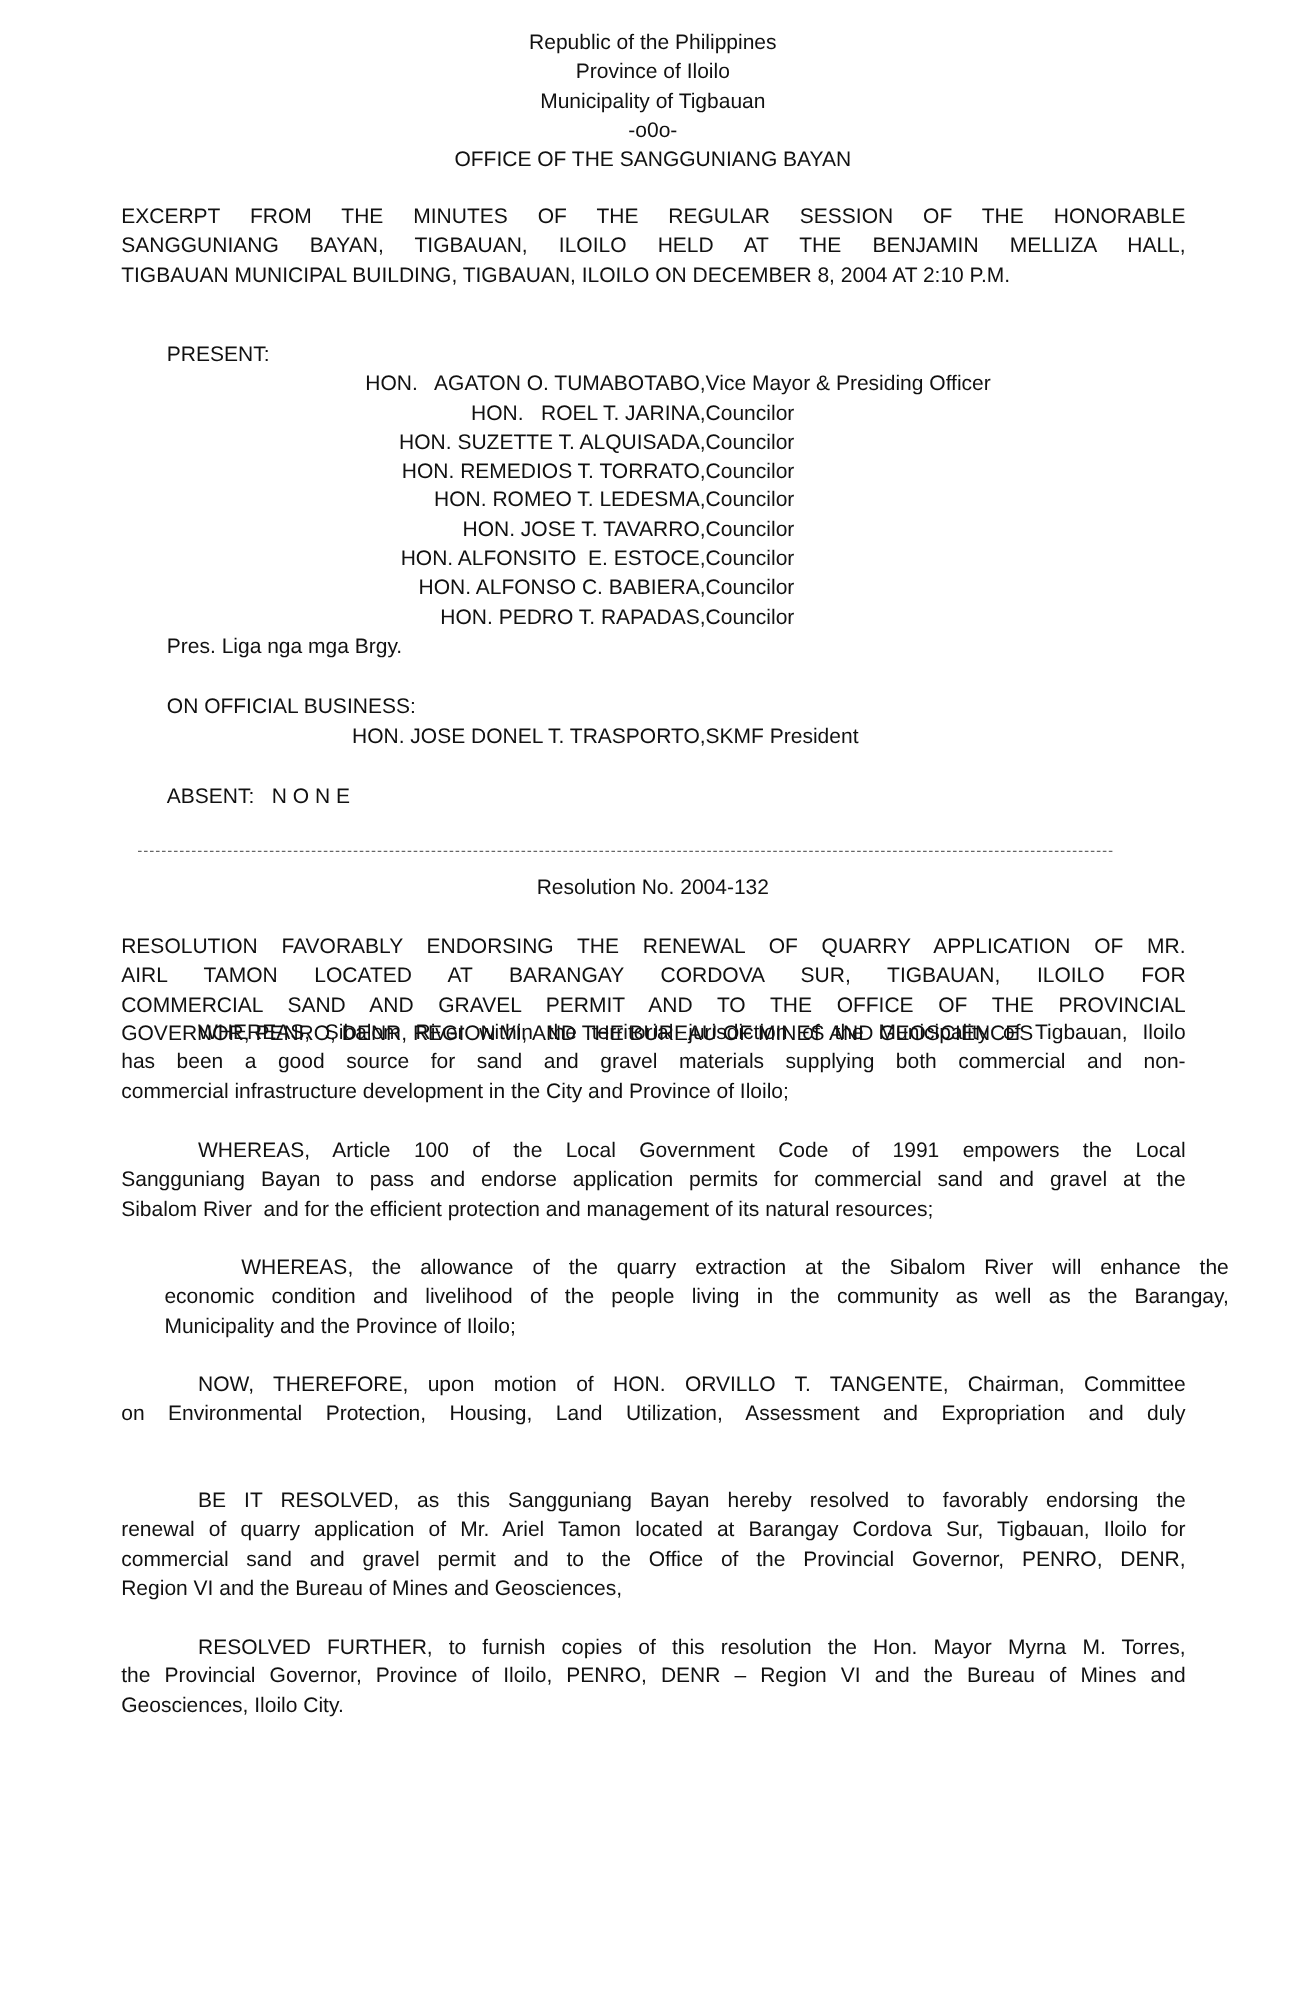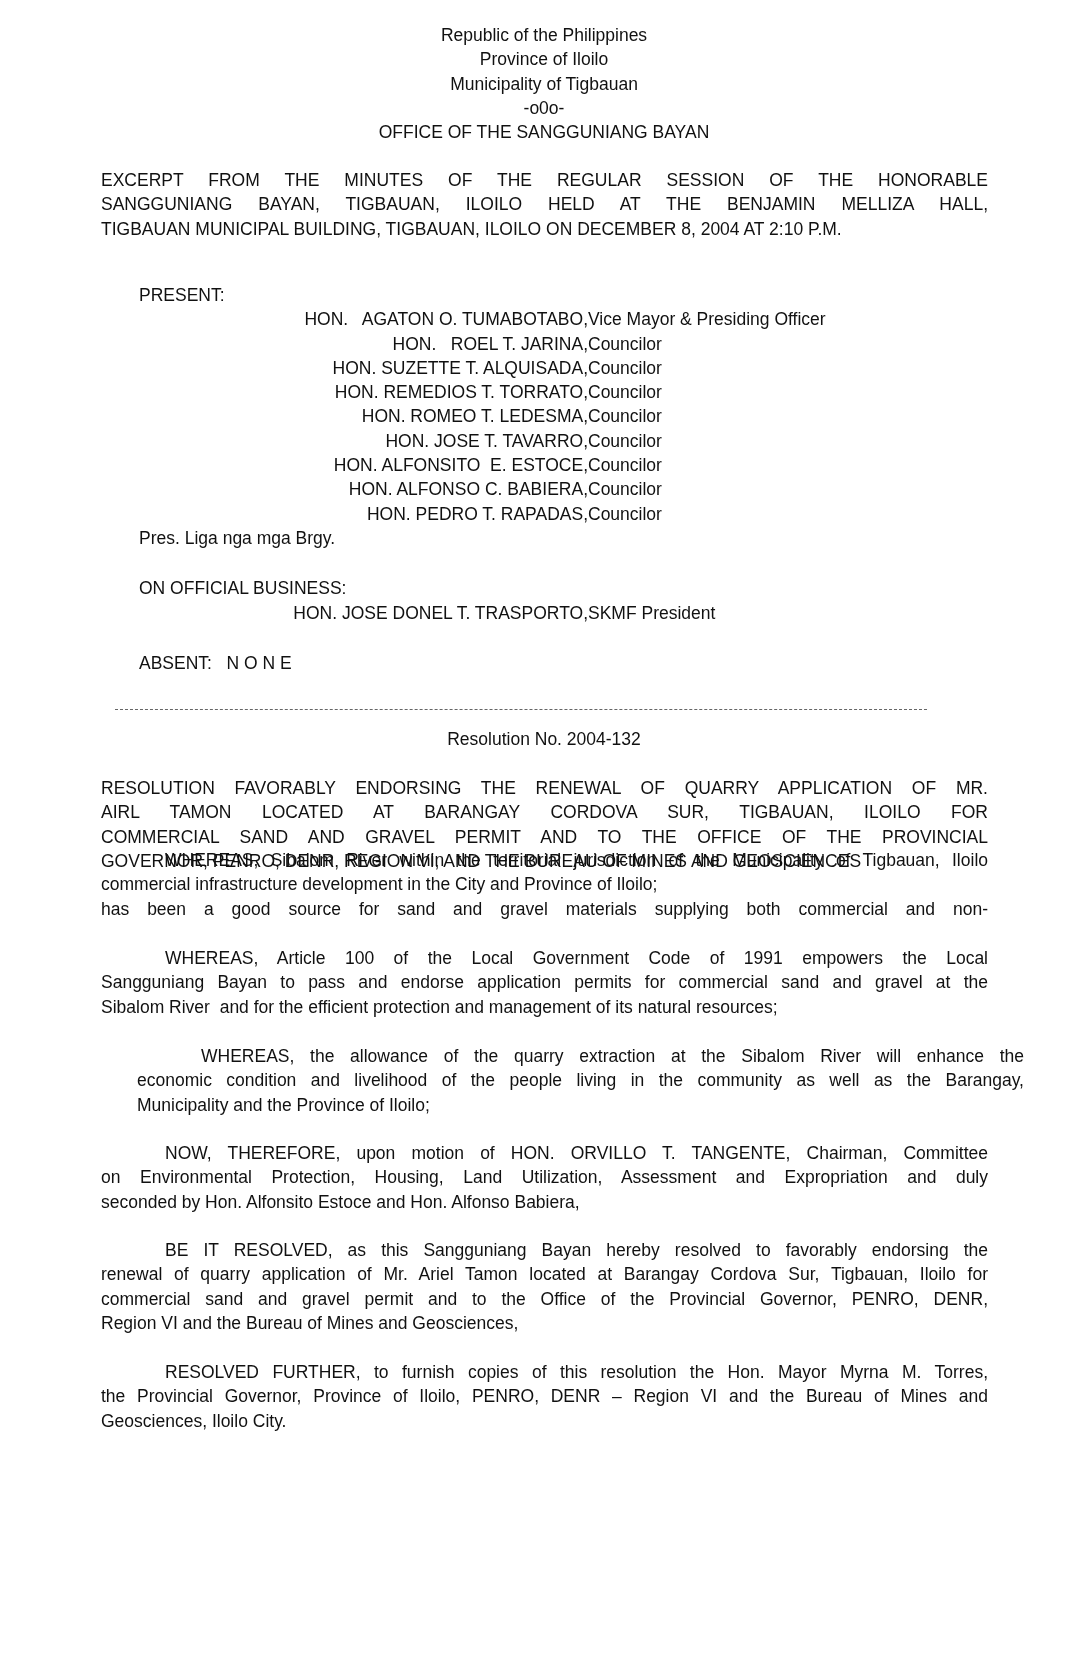--- a/index.html
+++ b/index.html
@@ -172,24 +172,24 @@
     <div class="ln" style="height:24.3px">
         <span style="white-space: normal; display: block; text-align: justify; text-align-last: justify;">COMMERCIAL SAND AND GRAVEL PERMIT AND TO THE OFFICE OF THE PROVINCIAL</span>
       </div>
     <div class="ln last" style="height:24.3px"><span style="white-space: pre;">GOVERNOR, PENRO, DENR, REGION VI, AND THE BUREAU OF MINES AND GEOSCIENCES</span></div>
   </div>
 
   <div class="body para" style="top:848px; line-height:24.3px;">
     <div class="ln indent" style="height:24.3px">
         <span style="white-space: normal; display: block; text-align: justify; text-align-last: justify;">WHEREAS, Sibalom River within the territorial jurisdiction of the Municipality of Tigbauan, Iloilo</span>
       </div>
+    <div class="ln" style="height:24.3px">
+        <span style="white-space: normal; display: block; text-align: justify; text-align-last: justify;">has been a good source for sand and gravel materials supplying both commercial and non-</span>
+      </div>
     <div class="ln last" style="height:24.3px"><span style="white-space: pre;">commercial infrastructure development in the City and Province of Iloilo;</span></div>
-    <div class="ln" style="height:24.3px">
-        <span style="white-space: normal; display: block; text-align: justify; text-align-last: justify;">has been a good source for sand and gravel materials supplying both commercial and non-</span>
-      </div>
   </div>
 
   <div class="body para" style="top:946px; line-height:24.3px;">
     <div class="ln indent" style="height:24.3px">
         <span style="white-space: normal; display: block; text-align: justify; text-align-last: justify;">WHEREAS,  Article 100 of the Local Government Code of 1991 empowers the Local</span>
       </div>
     <div class="ln" style="height:24.3px">
         <span style="white-space: normal; display: block; text-align: justify; text-align-last: justify;">Sangguniang Bayan to pass and endorse application permits for commercial sand and  gravel at the</span>
       </div>
     <div class="ln last" style="height:24.3px"><span style="white-space: pre;">Sibalom River  and for the efficient protection and management of its natural resources;</span></div>
@@ -205,21 +205,20 @@
     <div class="ln last" style="height:24.3px"><span style="white-space: pre;">Municipality and the Province of Iloilo;</span></div>
   </div>
 
   <div class="body para" style="top:1141px; line-height:24.3px;">
     <div class="ln indent" style="height:24.3px">
         <span style="white-space: normal; display: block; text-align: justify; text-align-last: justify;">NOW, THEREFORE, upon motion of HON. ORVILLO T. TANGENTE, Chairman, Committee</span>
       </div>
     <div class="ln" style="height:24.3px">
         <span style="white-space: normal; display: block; text-align: justify; text-align-last: justify;">on Environmental Protection, Housing, Land Utilization, Assessment and Expropriation and duly</span>
       </div>
-    <div class="ln last" style="height:24.3px"><span style="white-space: pre;">seconded by Hon. Alfonsito Estoce and Hon. Alfonso Babiera,</span></div>
   </div>
 
   <div class="body para" style="top:1238px; line-height:24.3px;">
     <div class="ln indent" style="height:24.3px">
         <span style="white-space: normal; display: block; text-align: justify; text-align-last: justify;">BE IT RESOLVED, as this Sangguniang Bayan hereby resolved to favorably endorsing the</span>
       </div>
     <div class="ln" style="height:24.3px">
         <span style="white-space: normal; display: block; text-align: justify; text-align-last: justify;">renewal of quarry application of Mr. Ariel Tamon located at Barangay Cordova Sur, Tigbauan, Iloilo for</span>
       </div>
     <div class="ln" style="height:24.3px">

